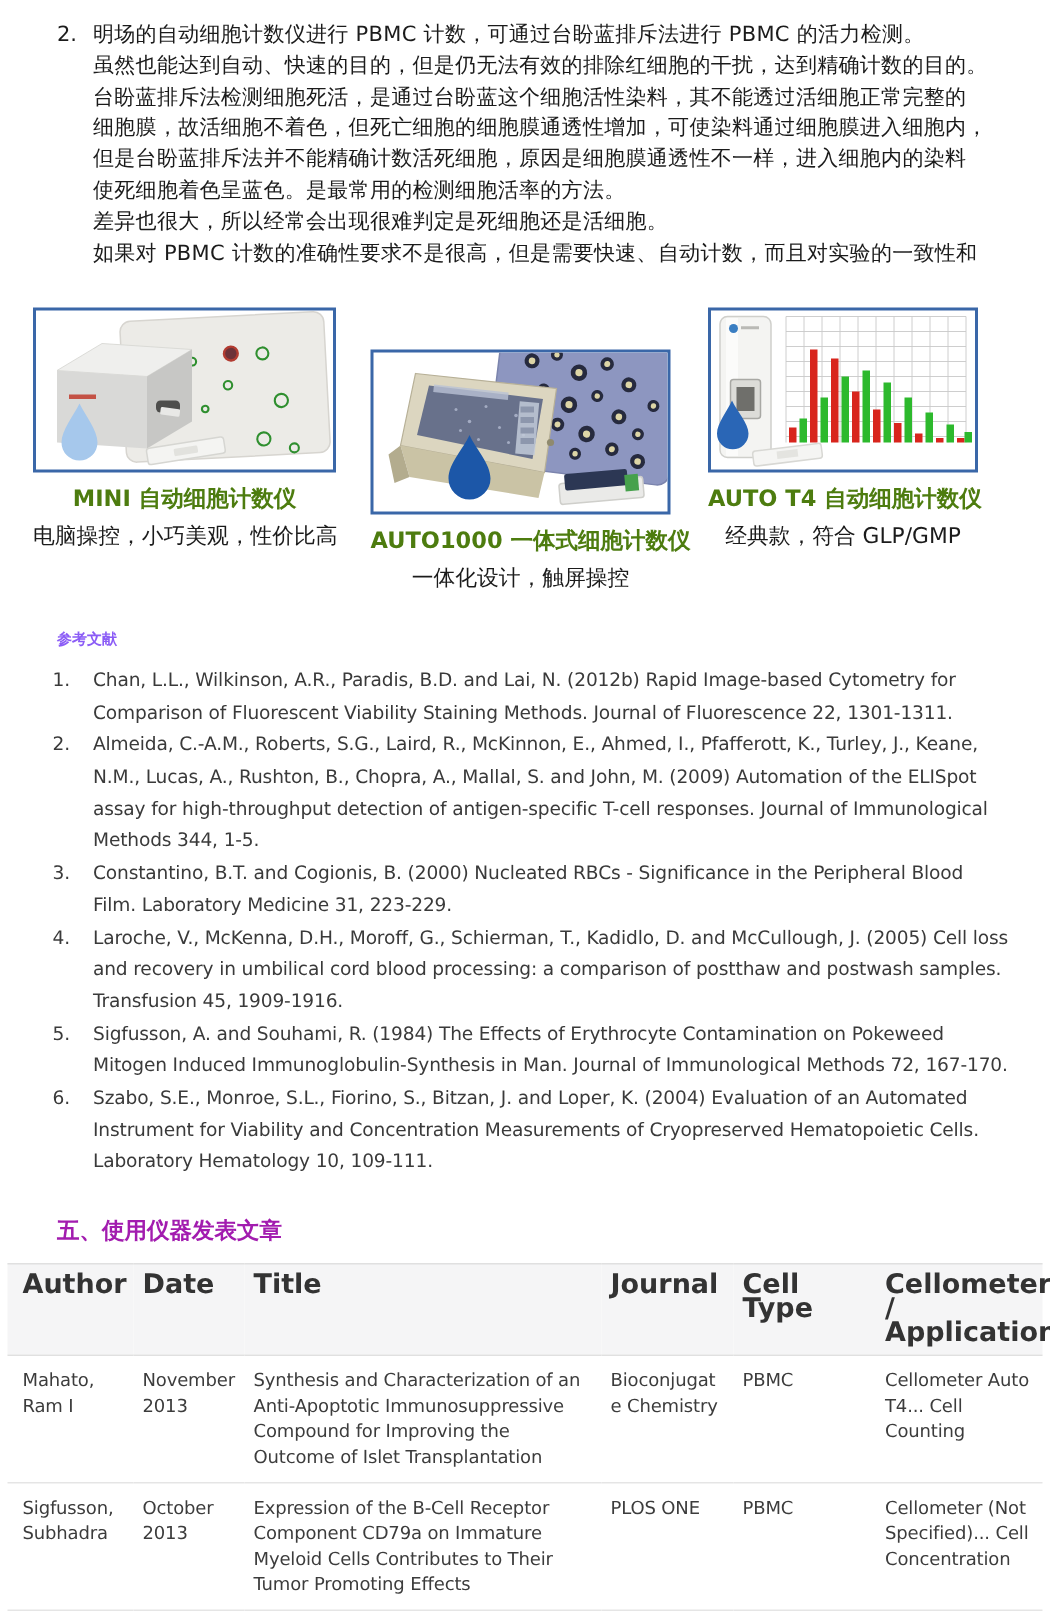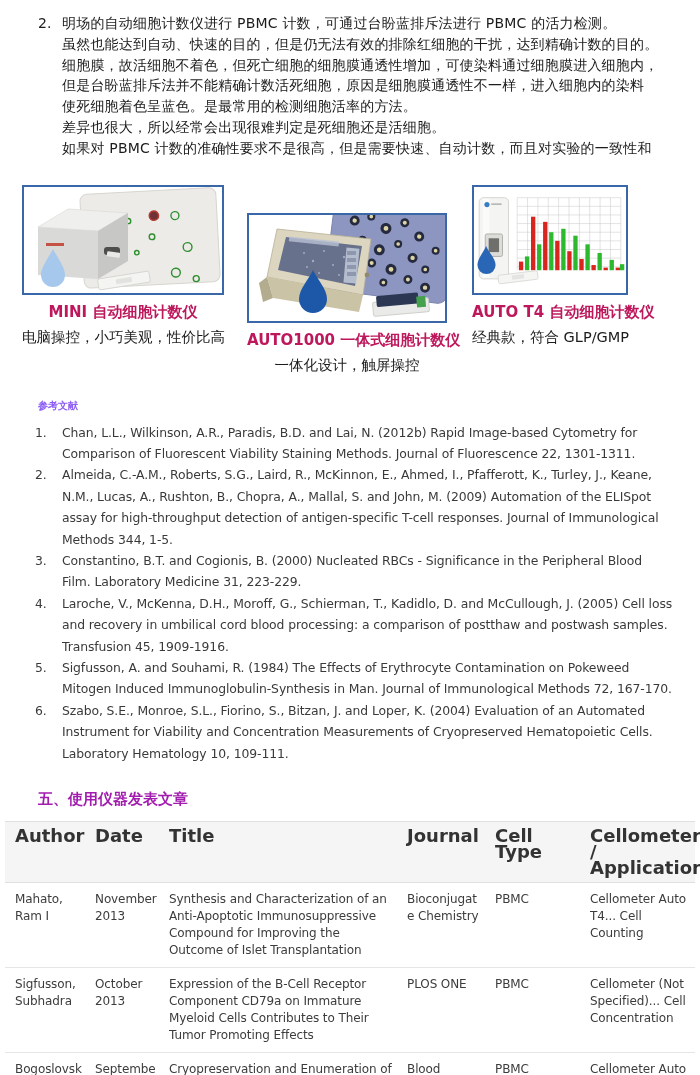--- a/index.html
+++ b/index.html
@@ -10,24 +10,24 @@
   
   .intro{display:flex;padding:13px 28px 0 38px;}
   .intro .marker{width:24px;flex:none;font-size:14px;line-height:20.8px;}
   .intro .lines{flex:1;}
   .iline{font-size:14px;line-height:20.8px;white-space:nowrap;letter-spacing:0.2px;}
   
   .products{display:flex;margin-top:26px;padding-left:22px;align-items:flex-start;}
   .product{flex:none;}
   .product.p1{width:202px;margin-right:23px;}
   .product.p2{width:200px;margin-right:25px;margin-top:28px;}
-  .product.p3{width:156px;}
+  .product.p3{width:180px;}
   .frame{height:110px;border:2px solid #3a67a8;box-sizing:border-box;background:#fff;overflow:hidden;}
   .frame svg{display:block;width:100%;height:100%;}
-  .pname{text-align:center;font-weight:bold;font-size:15px;margin-top:8px;color:#be185d;white-space:nowrap;}
+  .pname{text-align:center;font-weight:bold;font-size:15px;margin-top:8px;color:#4d7c0f;white-space:nowrap;}
   .ptag{text-align:center;font-size:14.5px;margin-top:6px;color:#1b1b1b;white-space:nowrap;}
   
   .refs-h{margin:24px 0 0 38px;font-size:10px;font-weight:bold;color:#8b5cf6;}
   .refs{margin-top:9px;padding-right:26px;}
   .ref{display:flex;padding-left:35px;font-size:12.4px;line-height:21.4px;color:#3a3a3a;letter-spacing:-0.1px;}
   .ref .rn{width:27px;flex:none;}
   .ref .rt{flex:1;}
   
   .sec5{margin:26px 0 0 38px;font-size:15px;font-weight:bold;color:#a21caf;}
   table.pub{width:690px;margin:12px 5px 0 5px;border-collapse:collapse;border-top:1px solid #e0e0e0;table-layout:fixed;}
@@ -44,20 +44,21 @@
 </head>
 <body>
 
 <div class="page">
 
   <div class="intro">
     <div class="marker">2.</div>
     <div class="lines">
       <div class="iline">明场的自动细胞计数仪进行 PBMC 计数，可通过台盼蓝排斥法进行 PBMC 的活力检测。</div>
       <div class="iline">虽然也能达到自动、快速的目的，但是仍无法有效的排除红细胞的干扰，达到精确计数的目的。</div>
+      <div class="iline">台盼蓝排斥法检测细胞死活，是通过台盼蓝这个细胞活性染料，其不能透过活细胞正常完整的</div>
       <div class="iline">细胞膜，故活细胞不着色，但死亡细胞的细胞膜通透性增加，可使染料通过细胞膜进入细胞内，</div>
       <div class="iline">但是台盼蓝排斥法并不能精确计数活死细胞，原因是细胞膜通透性不一样，进入细胞内的染料</div>
       <div class="iline">使死细胞着色呈蓝色。是最常用的检测细胞活率的方法。</div>
       <div class="iline">差异也很大，所以经常会出现很难判定是死细胞还是活细胞。</div>
       <div class="iline">如果对 PBMC 计数的准确性要求不是很高，但是需要快速、自动计数，而且对实验的一致性和</div>
     </div>
   </div>
 
   <div class="products">
 

